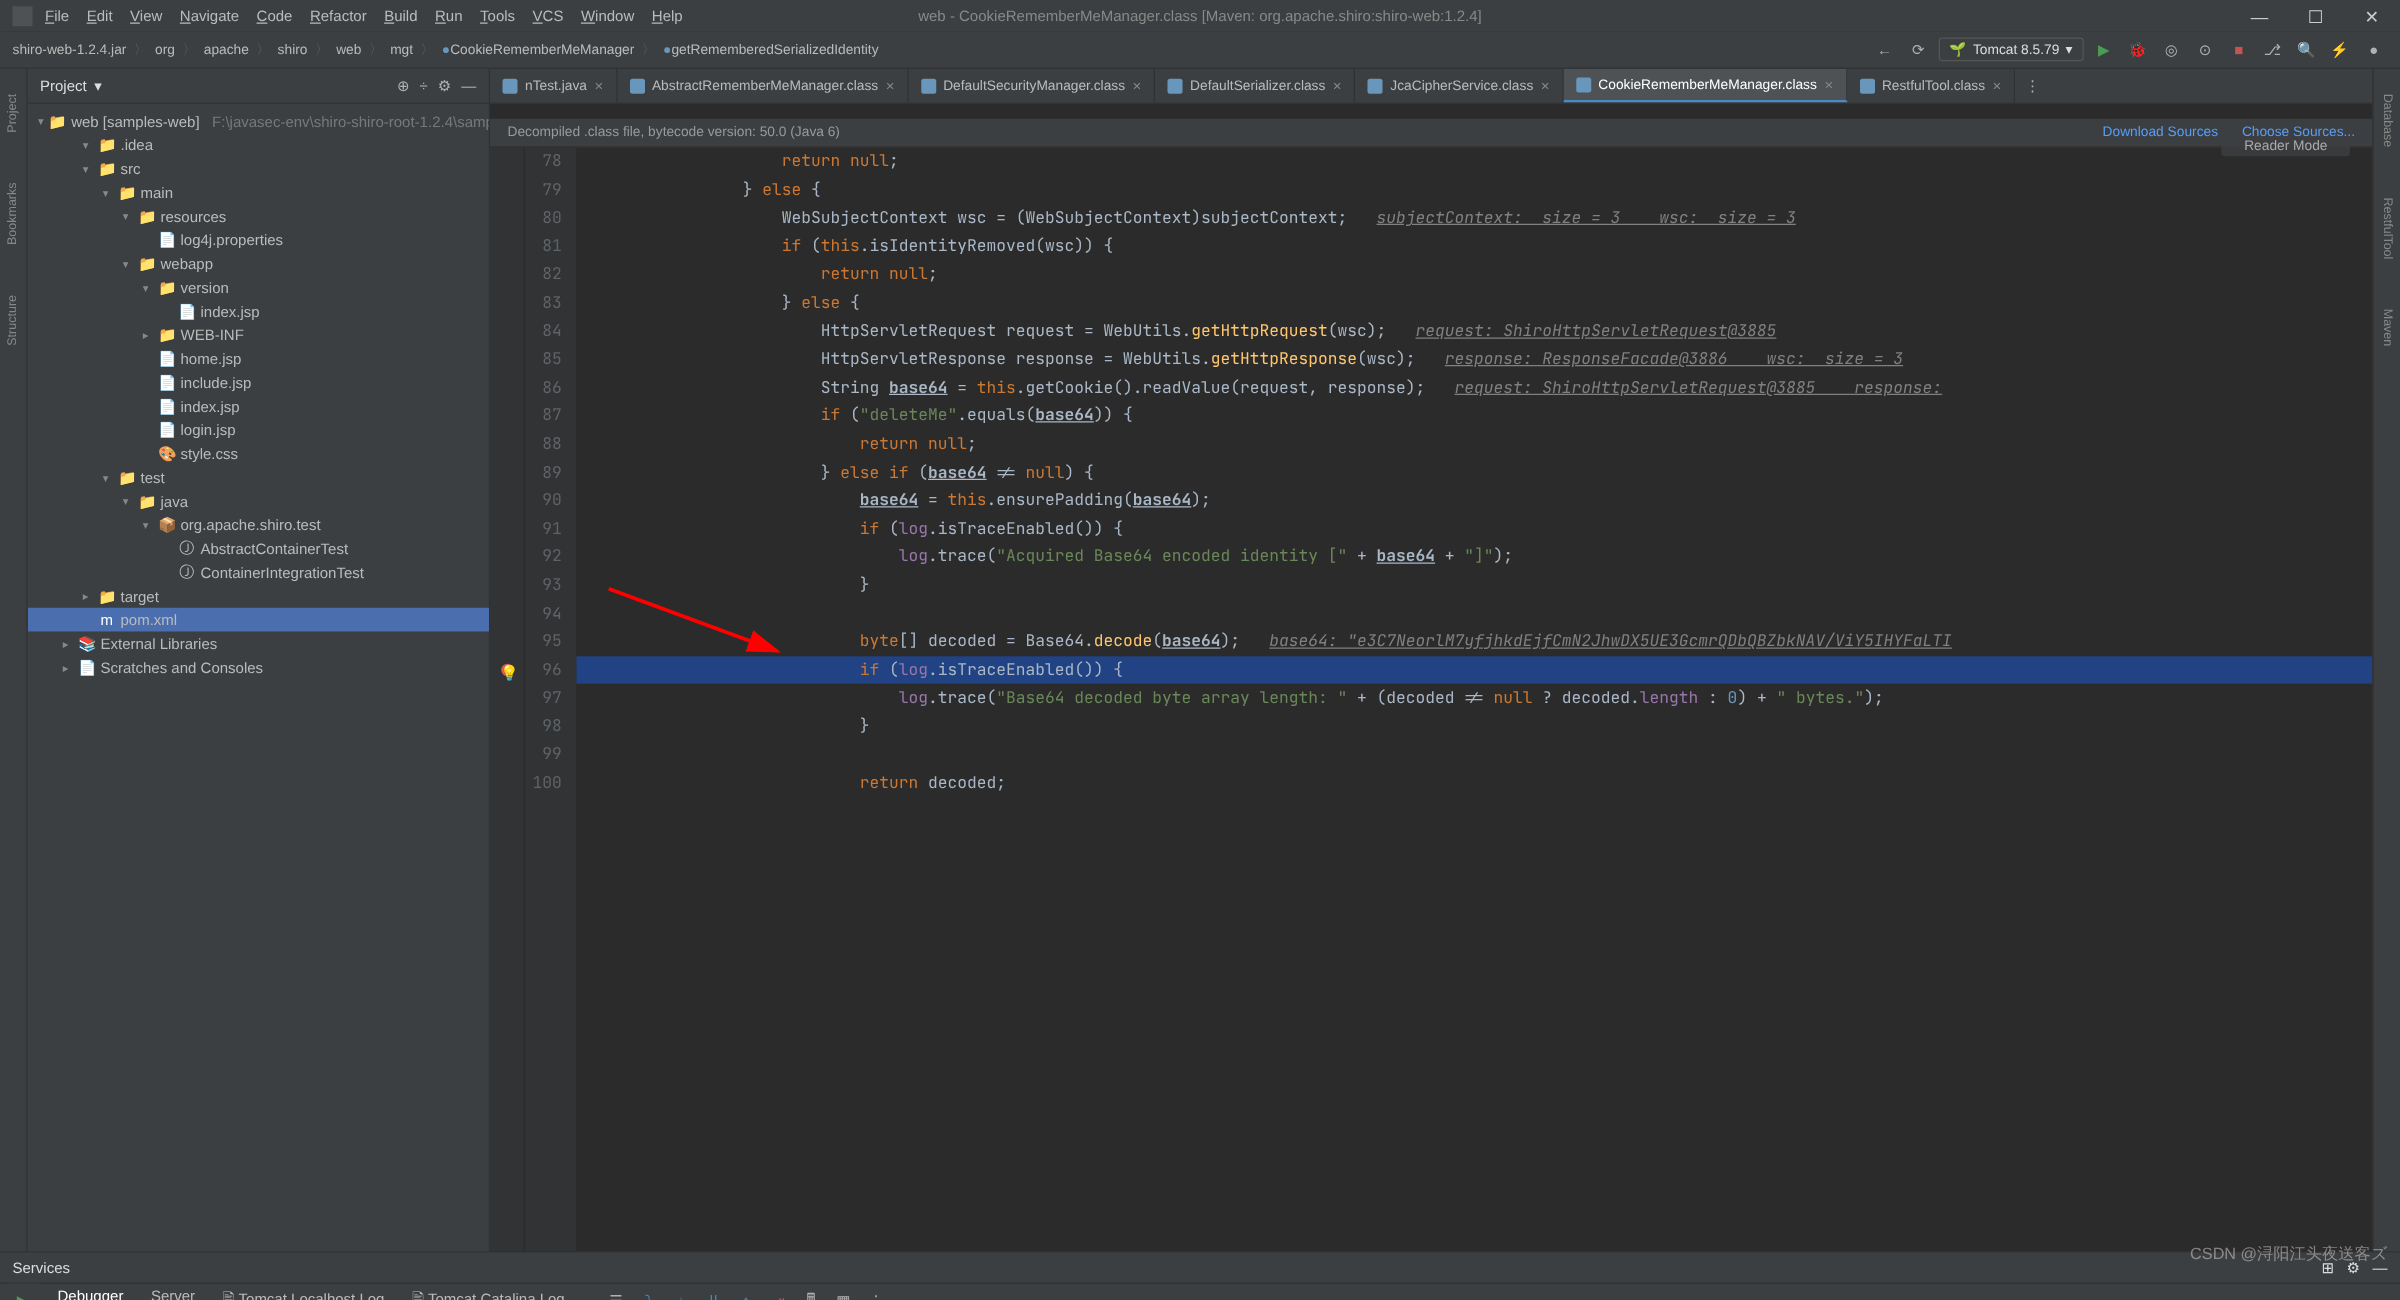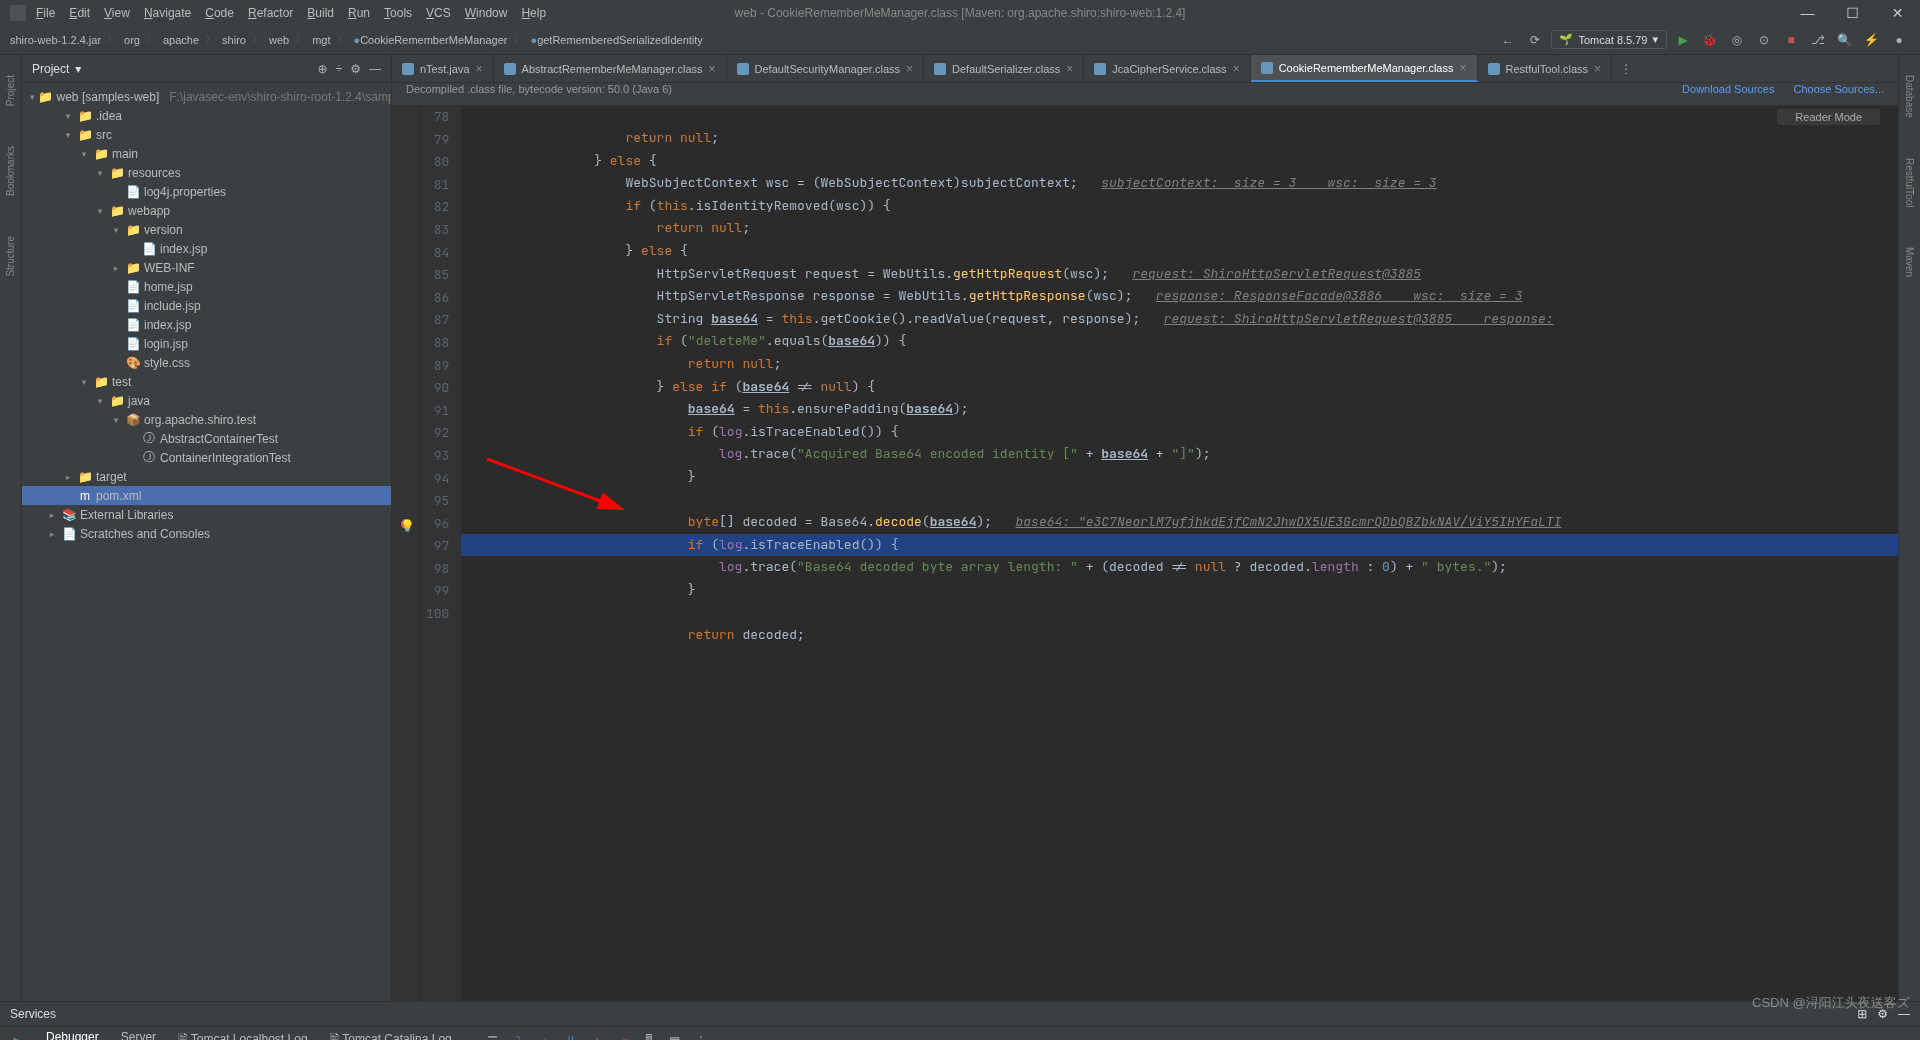--- a/index.html
+++ b/index.html
@@ -56,32 +56,32 @@
 
 
 .editor-area { flex:1; display:flex; flex-direction:column; background:#2b2b2b; min-width:0; }
 .tabs { display:flex; height:28px; background:#3c3f41; border-bottom:1px solid #323232; align-items:stretch; overflow:hidden; }
 .tab { display:flex; align-items:center; padding:0 10px; gap:6px; border-right:1px solid #323232; font-size:11px; color:#bbb; cursor:pointer; white-space:nowrap; }
 .tab .close { color:#888; font-size:12px; }
 .tab.active { background:#4e5254; color:#fff; border-bottom:2px solid #4a88c7; }
 .tab .ticon2 { width:12px; height:12px; border-radius:2px; background:#6897bb; }
 .tabs-more { display:flex; align-items:center; padding:0 8px; color:#afb1b3; }
 
-.infobar { background:#3c3f41; height:23px; display:flex; justify-content:space-between; padding: 0 14px; font-size:11px; color:#999; border-bottom:1px solid #323232; }
+.infobar { background:#3c3f41; height:23px; display:flex; align-items:center; justify-content:space-between; padding: 0 14px; font-size:11px; color:#999; border-bottom:1px solid #323232;margin-top:12px; }
 .infobar .links a { color:#589df6; text-decoration:none; margin-left:16px; }
 
 .reader-badge { position:absolute; right: 40px; top: 109px; font-size:11px; color:#aaa; background:#3c3f41cc; padding:2px 18px; border-radius:3px; }
 
 .code { flex:1; display:flex; font-family:"JetBrains Mono", Consolas, monospace; font-size:13px; line-height:22.6px; overflow:hidden; position:relative; }
 .gutter-extra { width:28px; background:#313335; border-right:1px solid #2b2b2b; position:relative; }
 .bp { width:10px; height:10px; border-radius:50%; background:#db5c5c; position:absolute; left:9px; }
 .bulb { position:absolute; left:8px; color:#ffc66d; font-size:12px; }
 .linenums { background:#313335; color:#606366; text-align:right; padding:0 12px 0 6px; user-select:none; }
 .linenums div { height:22.6px;text-align:right; }
-.codelines { flex:1; overflow:hidden; position:relative; white-space:pre; padding-left:8px;margin-top:21px; }
+.codelines { flex:1; overflow:hidden; position:relative; white-space:pre; padding-left:8px; }
 .codelines .line { height:22.6px; }
 .hl-exec { background:#214283; display:block; margin-left:-8px; padding-left:8px; }
 .kw { color:#cc7832; }
 .str { color:#6a8759; }
 .num { color:#6897bb; }
 .cmt { color:#808080; font-style:italic;text-decoration:underline; }
 .fn { color:#ffc66d; }
 .type { color:#a9b7c6; }
 .field { color:#9876aa; }
 .und { text-decoration:underline;font-weight:bold; }

